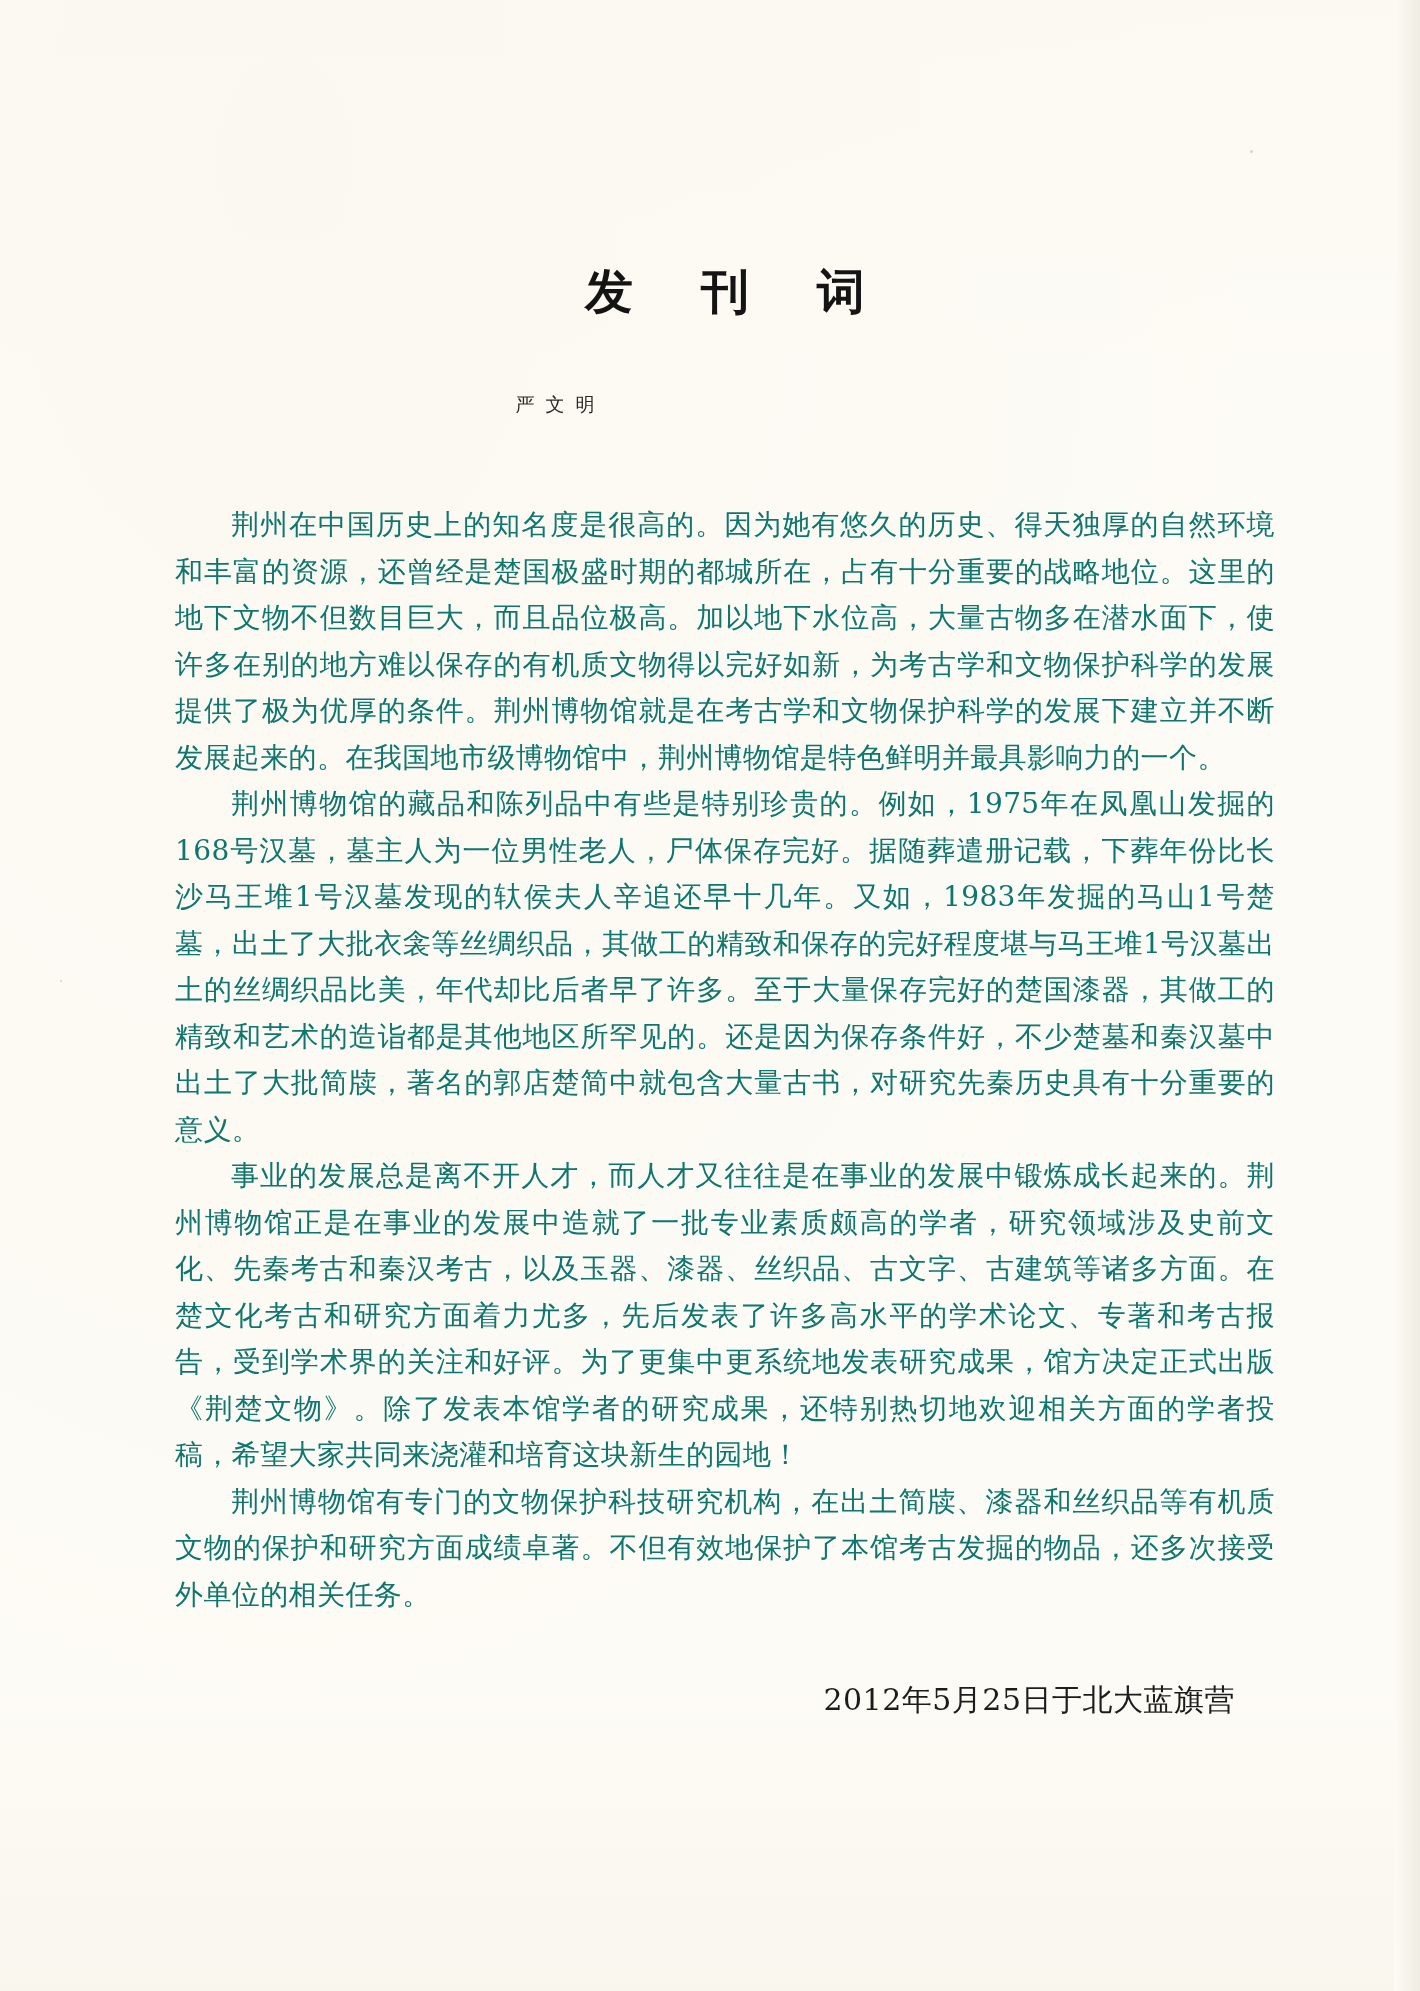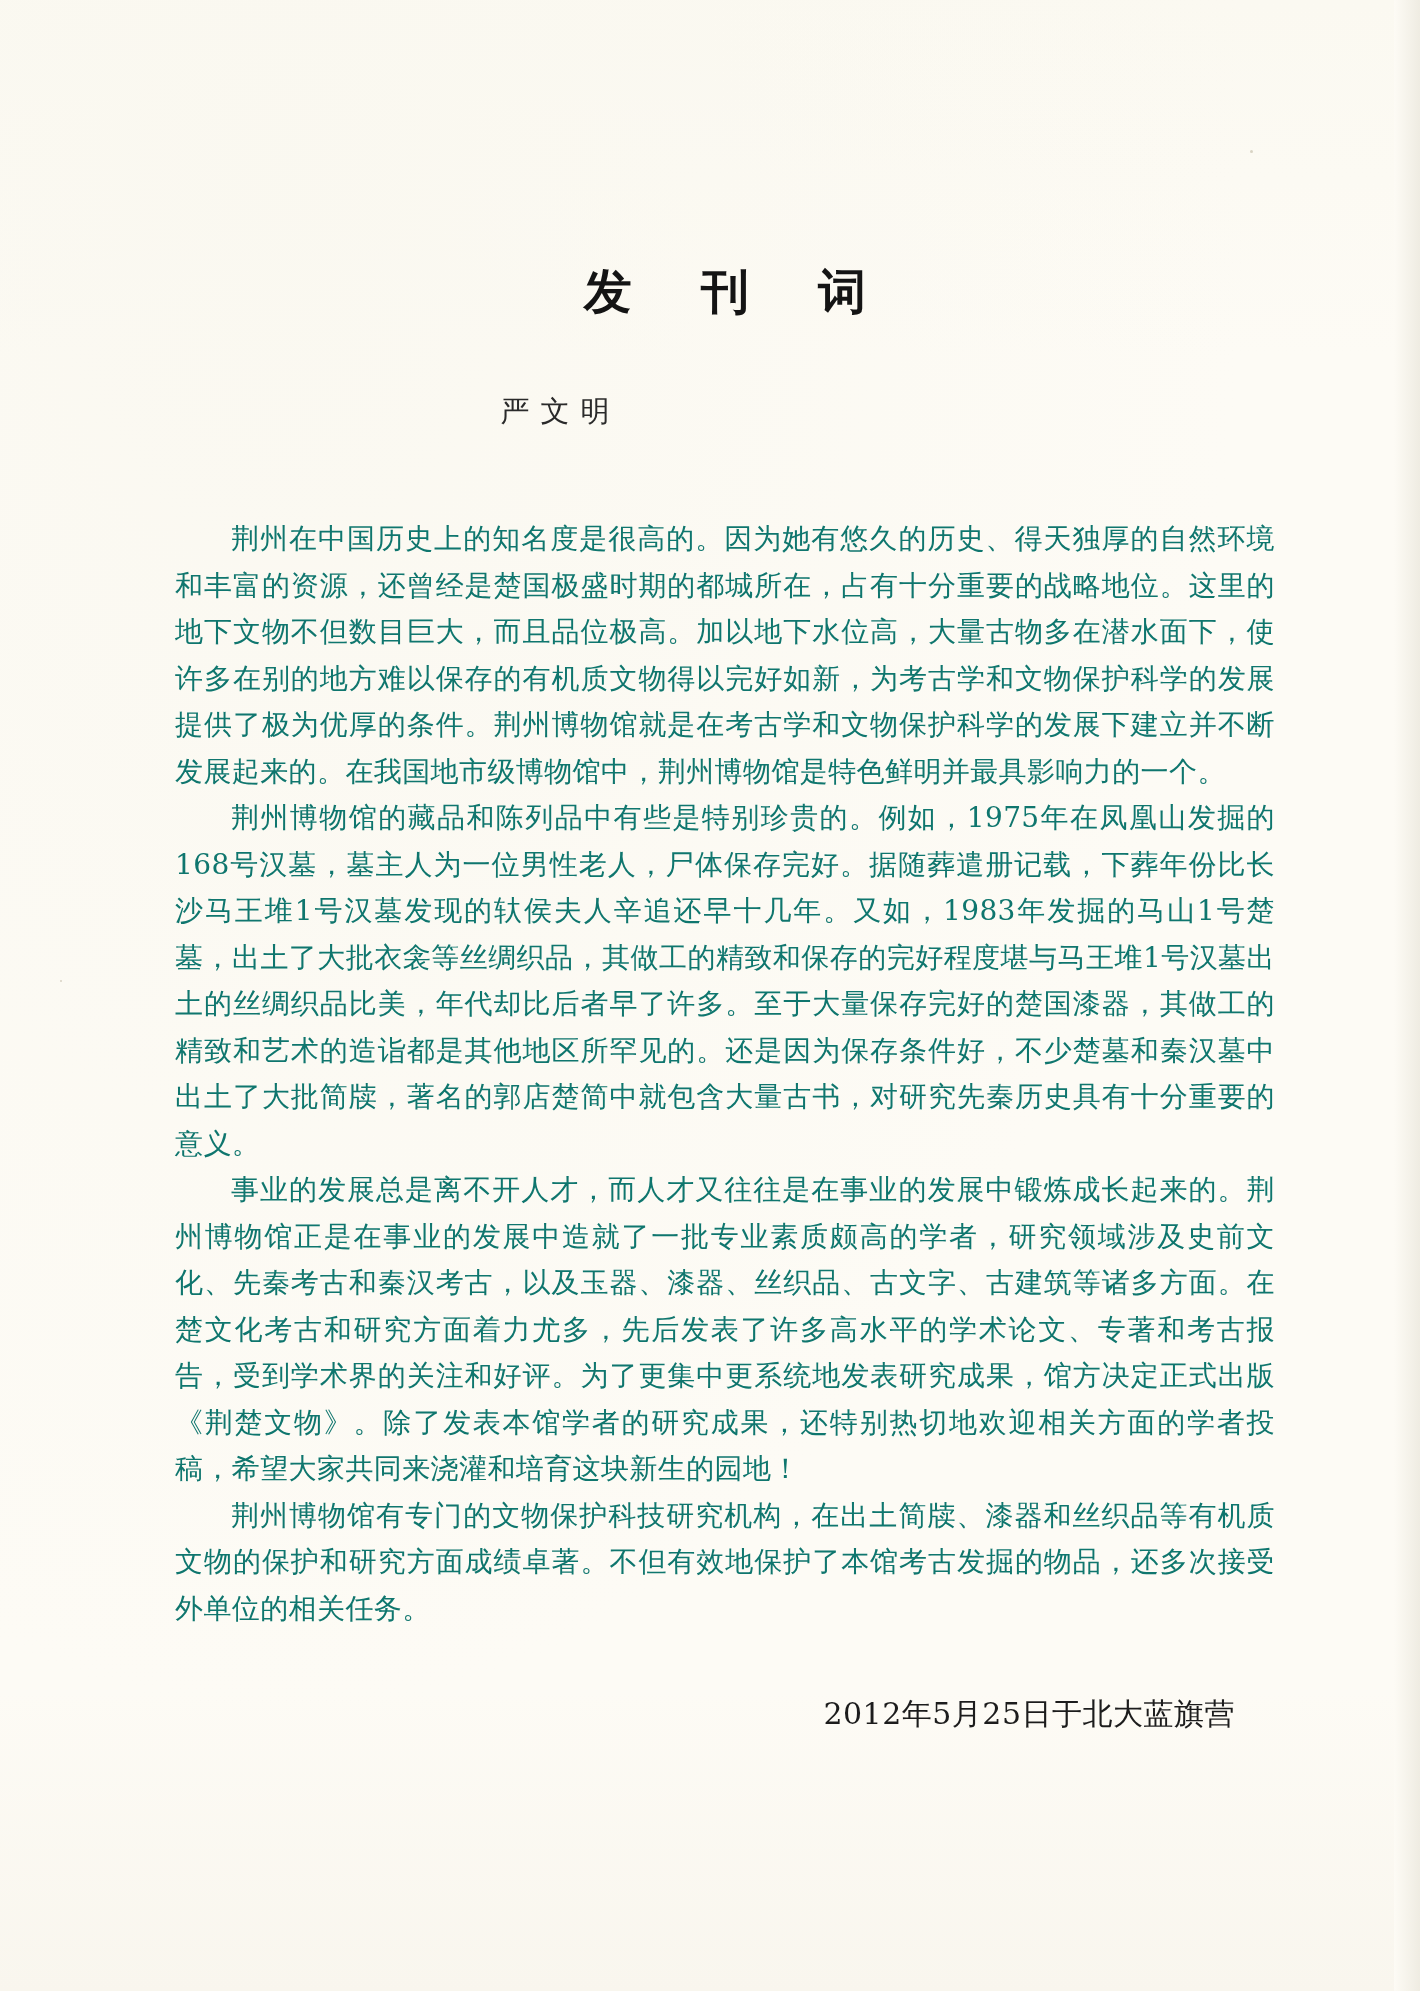--- a/index.html
+++ b/index.html
@@ -48,26 +48,26 @@
     width: 1100px;
   }
   .doc-title {
     margin-top: 260px;
     text-align: center;
     font-size: 48px;
     font-weight: 700;
     letter-spacing: 28px;
     text-indent: 28px;
     color: #141414;
-    font-family: Liberation Sans, sans-serif;
+    font-family: Liberation Serif, serif;
   }
   .doc-author {
     margin-top: 68px;
     text-align: center;
-    font-size: 29px;
+    font-size: 19px;
     letter-spacing: 11px;
     text-indent: 11px;
     color: #2a2a2a;
     padding-right: 340px;
   }
   .body-text {
     margin-top: 84px;
     font-size: 28px;
     line-height: 46.5px;
     text-align: justify;

